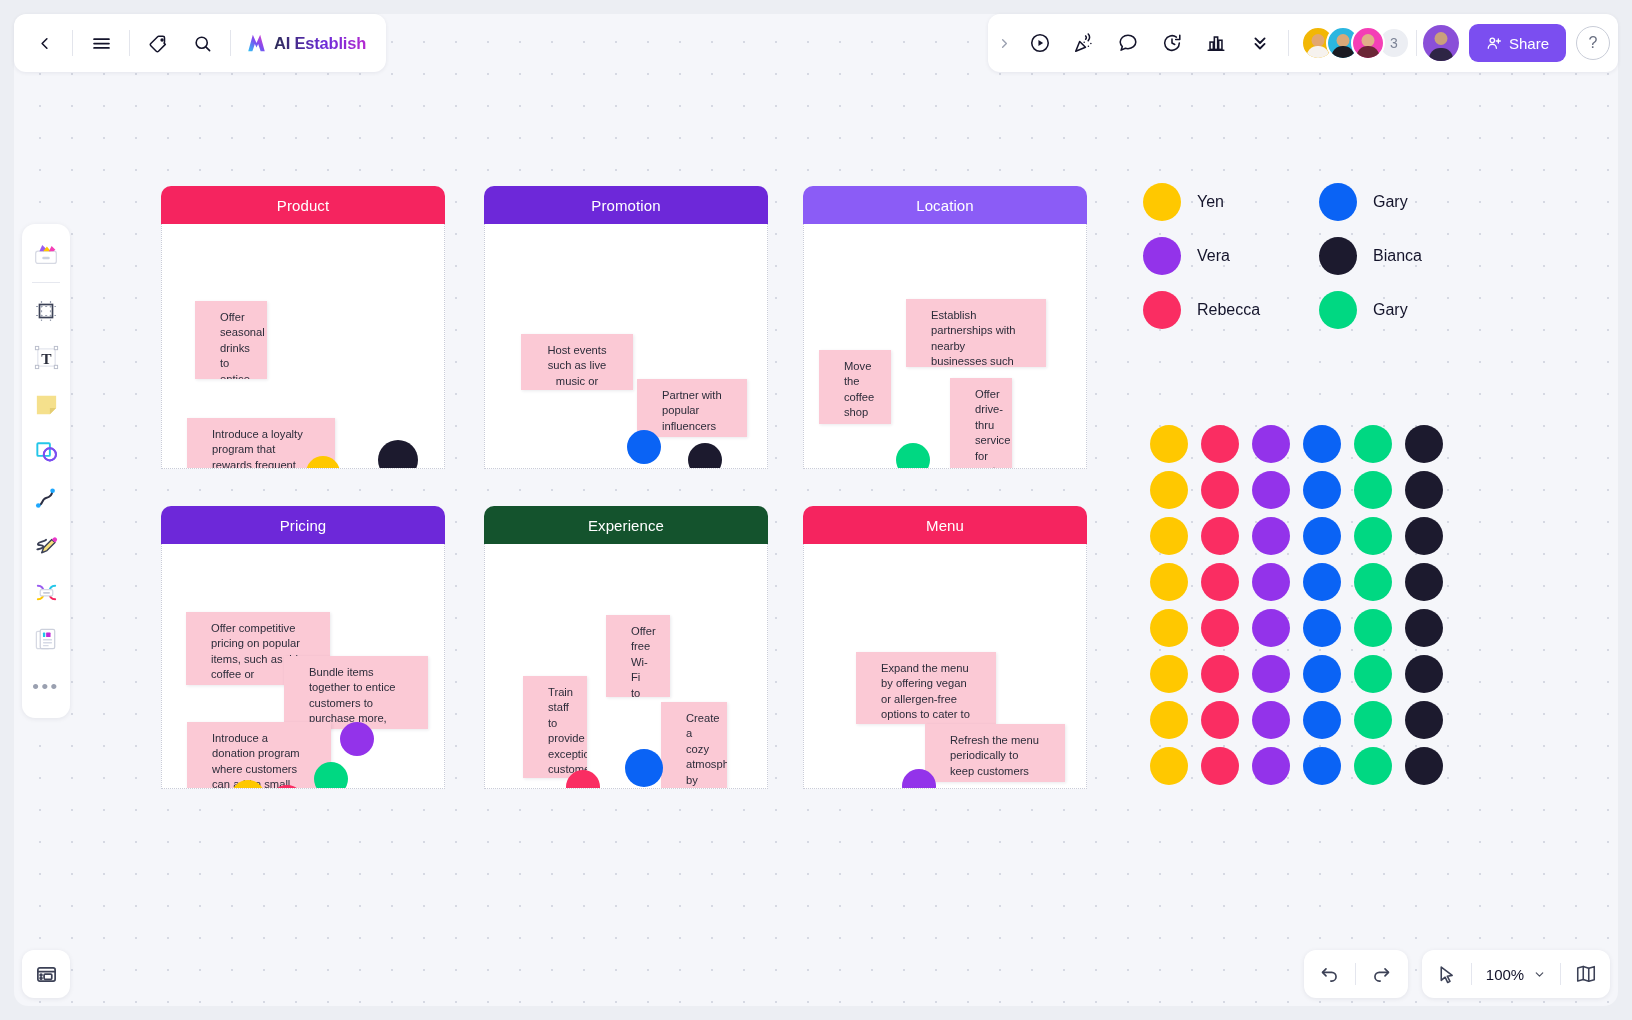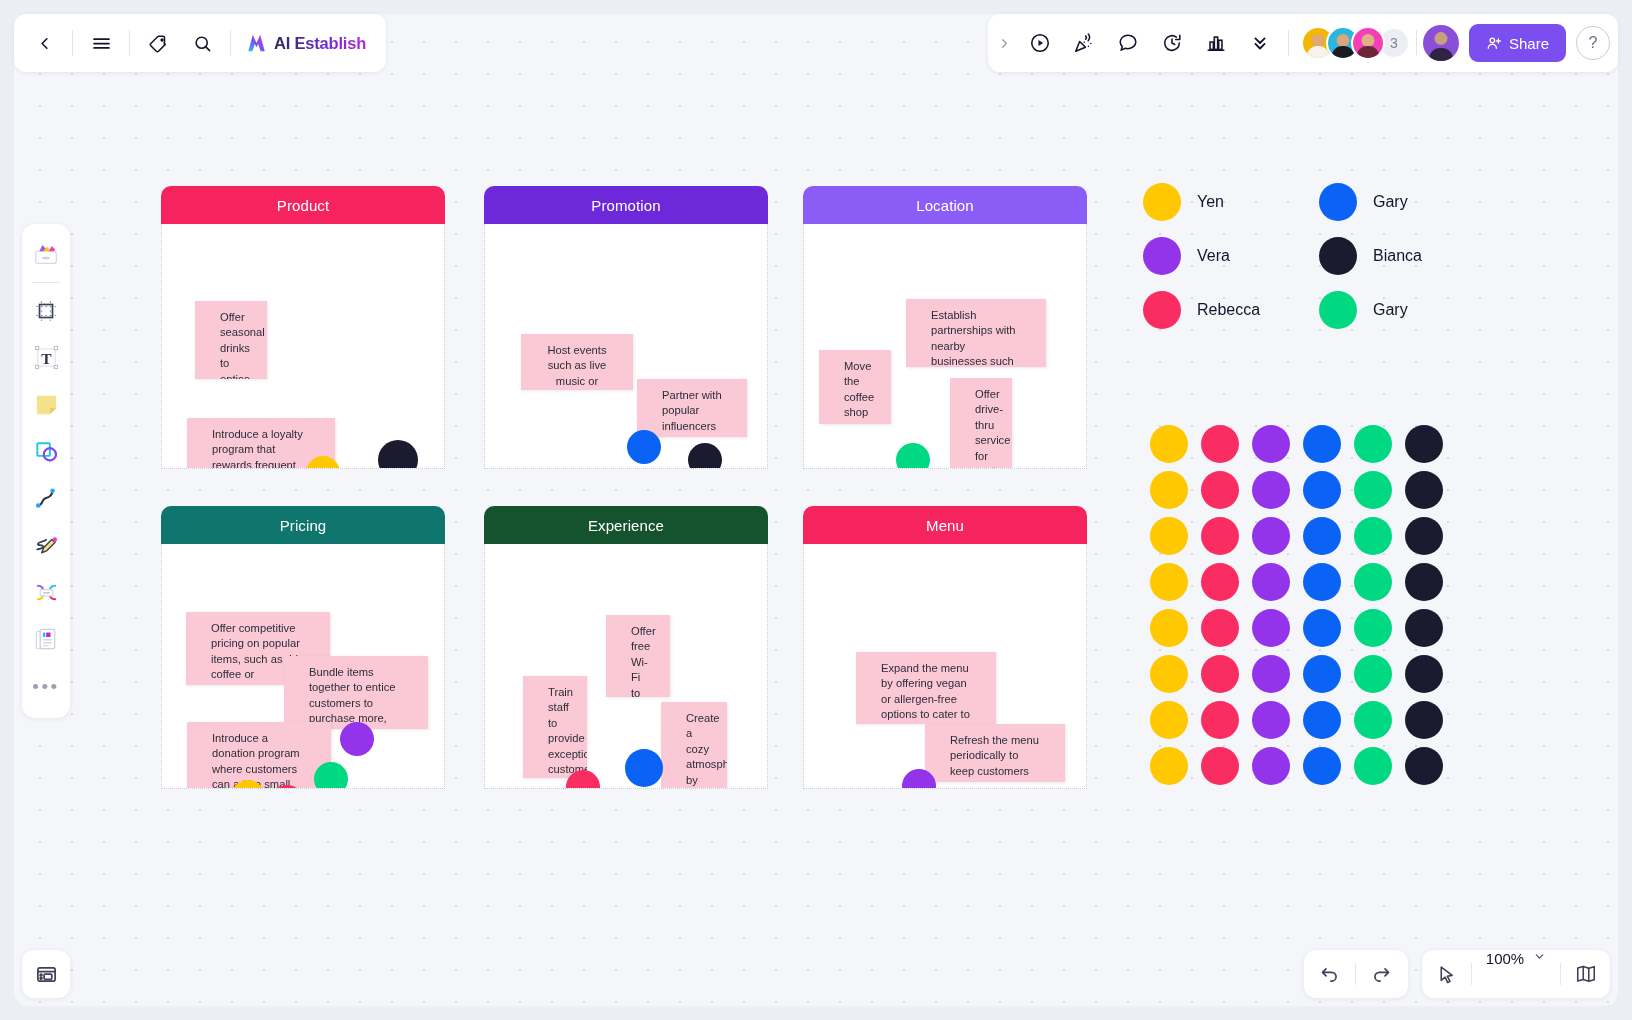--- a/index.html
+++ b/index.html
@@ -132,21 +132,21 @@
   #undo-group, #zoom-group {
     position:absolute; bottom: 22px; height: 48px; background: #fff;
     border-radius: 12px; box-shadow: 0 1px 5px rgba(20,20,50,.08);
     display:flex; align-items:center; z-index: 35;
   }
   #undo-group { right: 224px; width: 104px; }
   #zoom-group { right: 22px; width: 188px; }
   .rb { width:51px; height:48px; display:flex; align-items:center; justify-content:center; cursor:pointer; border-radius:12px;}
   .vsep { width:1px; height:22px; background:#e4e6ee; }
   .zoom-val {
-    display:flex; gap:9px; padding:0 14px; cursor:pointer;
+    display:flex; align-items:center; gap:9px; padding:0 14px; cursor:pointer;
     font-size:15px; color:#14142b; height:48px;
   }
 
   
   .frame { position: absolute; }
   .frame-head {
     height: 38px; background: #f5245f; border-radius: 10px 10px 0 0;
     display:flex; align-items:center; justify-content:center;
     color:#fff; font-size:15px; letter-spacing:.1px;
   }
@@ -464,21 +464,21 @@
     <div class="frame" style="left: 803px; top: 186px; width: 284px;">
       <div class="frame-head" style="background: #8b5cf6;">Location</div>
       <div class="frame-body" style="height: 245px;">
         <div class="note" style="left: 102px; top: 75px; width: 140px; height: 68px; background: rgb(251, 201, 213);">Establish partnerships with nearby businesses such as gyms or offices, as a source of regular customers</div>
         <div class="note" style="left: 15px; top: 126px; width: 72px; height: 74px; background: rgb(251, 201, 213);">Move the coffee shop to a new location in high-traffic area</div>
         <div class="note" style="left: 146px; top: 154px; width: 62px; height: 95px; background: rgb(251, 201, 213);">Offer drive-thru service for customers who don't have enough time to sit in the shop</div>
         <span class="dot" style="left: 92px; top: 219px; width: 34px; height: 34px; background: rgb(0, 216, 130);"></span>
       </div>
     </div>
     <div class="frame" style="left: 161px; top: 506px; width: 284px;">
-      <div class="frame-head" style="background: #0f766e;">Pricing</div>
+      <div class="frame-head" style="background: #6d28d9;">Pricing</div>
       <div class="frame-body" style="height: 245px;">
         <div class="note" style="left: 24px; top: 68px; width: 144px; height: 73px; background: rgb(251, 201, 213);">Offer competitive pricing on popular items, such as drip coffee or espresso-based drinks</div>
         <div class="note" style="left: 122px; top: 112px; width: 144px; height: 73px; background: rgb(251, 201, 213);">Bundle items together to entice customers to purchase more, such as pairing a sandwich with a drink</div>
         <div class="note" style="left: 25px; top: 178px; width: 144px; height: 73px; background: rgb(251, 201, 213);">Introduce a donation program where customers can add a small amount to their purchase to support a charity or cause</div>
         <span class="dot" style="left: 178px; top: 178px; width: 34px; height: 34px; background: rgb(147, 51, 234);"></span>
         <span class="dot" style="left: 152px; top: 218px; width: 34px; height: 34px; background: rgb(0, 216, 130);"></span>
         <span class="dot" style="left: 69px; top: 236px; width: 34px; height: 34px; background: rgb(255, 200, 0);"></span>
         <span class="dot" style="left: 108px; top: 241px; width: 34px; height: 34px; background: rgb(250, 45, 98);"></span>
       </div>
     </div>

